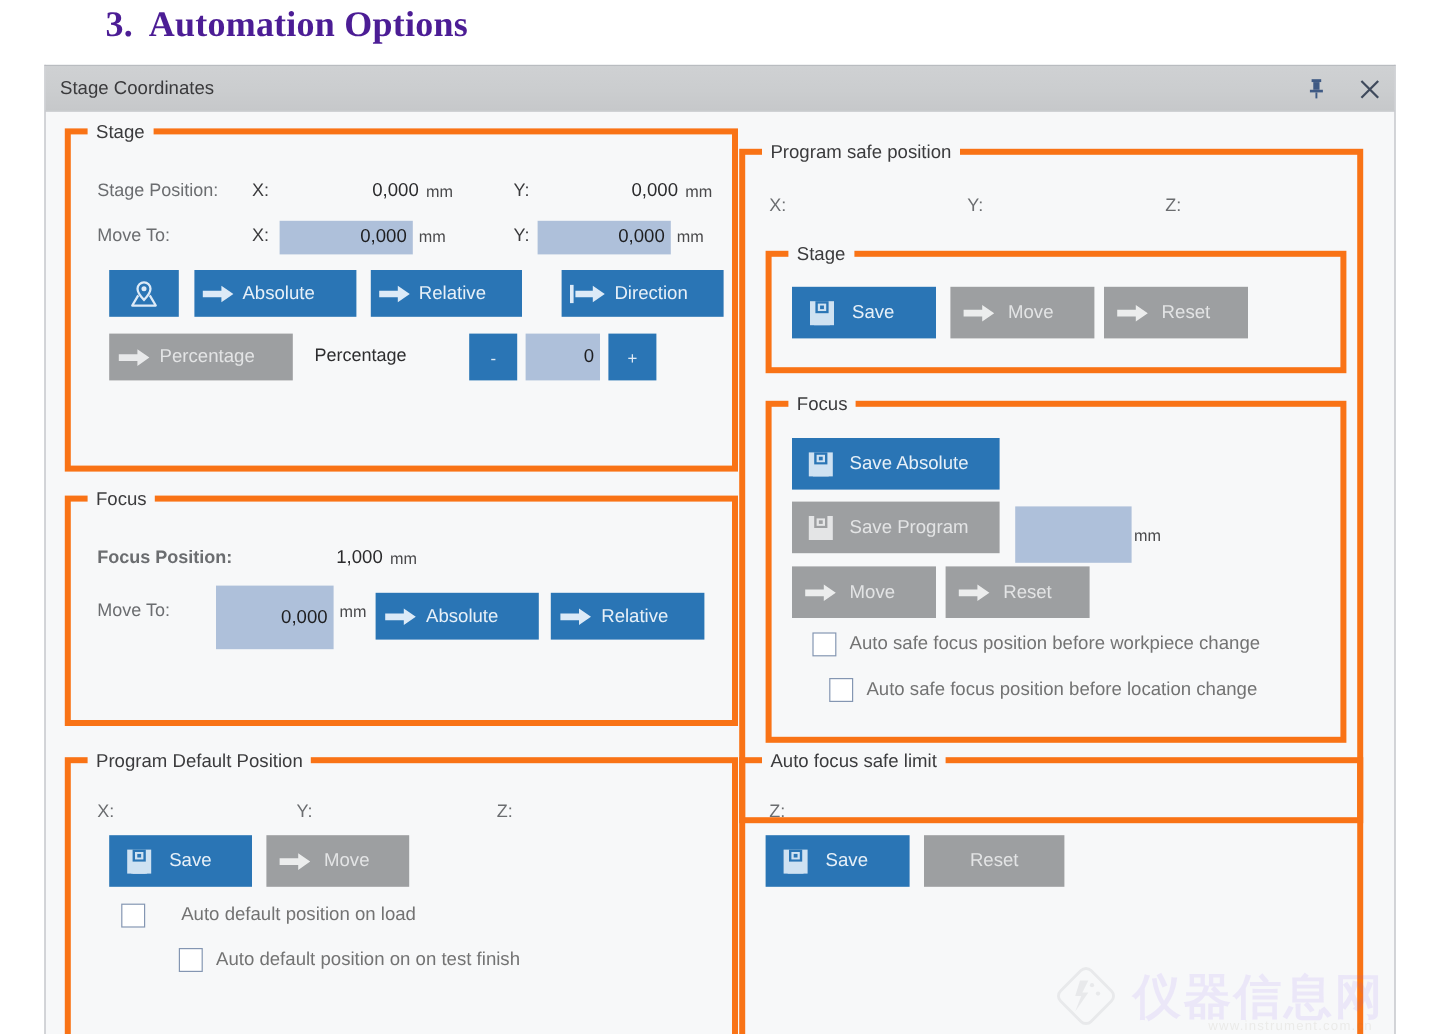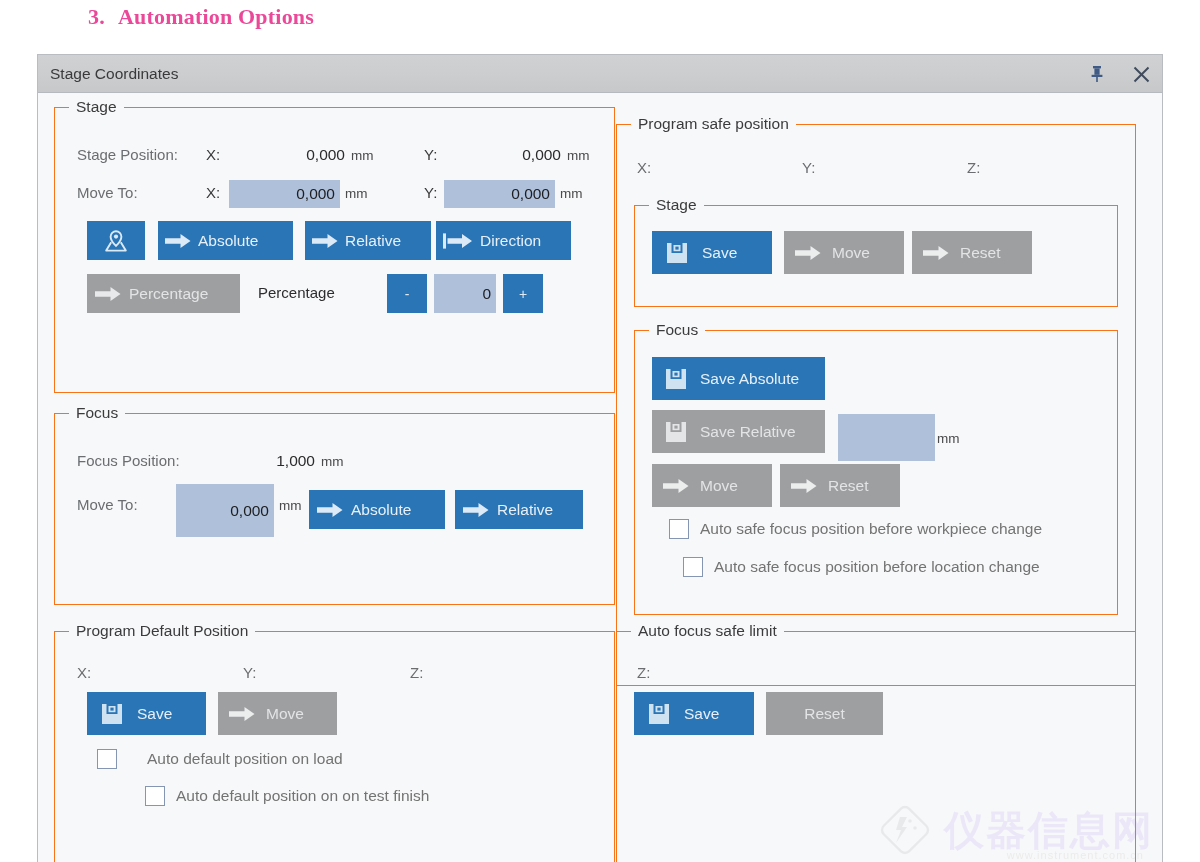--- a/index.html
+++ b/index.html
@@ -11,22 +11,22 @@
     overflow: hidden;
   }
   #root { position: relative; width: 1200px; height: 862px; }
 
   
   .doc-heading {
     position: absolute;
     left: 88px; top: 4px;
     font-family: "Liberation Serif", serif;
     font-weight: bold;
-    font-size: 22px;
-    color: #ec4899;
+    font-size: 30px;
+    color: #4c1d95;
     letter-spacing: .2px;
     white-space: nowrap;
   }
   .doc-heading .num { margin-right: 13px; }
 
   
   .window {
     position: absolute;
     left: 37px; top: 54px;
     width: 1126px; height: 808px;
@@ -50,21 +50,21 @@
   .titlebar .tb-actions {
     position: absolute; right: 10px; top: 0; height: 38px;
     display: flex; align-items: center; gap: 22px;
   }
   .tb-btn { width: 22px; height: 22px; display: flex; align-items: center; justify-content: center; cursor: pointer; }
   .tb-btn svg { display: block; }
 
   .client { position: relative; height: 770px; padding: 0; }
 
   
-  .gb { position: absolute; border: 1px solid #f97316; background: transparent; }
+  .gb { position: absolute; border: 5px solid #f97316; background: transparent; }
   .gb > .gb-label {
     position: absolute; top: -10px; left: 14px;
     background: #f7f8f9;
     padding: 0 7px;
     font-size: 15.5px;
     color: #3b3b3d;
     white-space: nowrap;
   }
   .gb.sub > .gb-label { background: #f7f8f9; }
 
@@ -202,21 +202,21 @@
 
         <button class="btn blue" style="left:250px; top:113px; width:126px; height:39px;">
           <span class="ic" style="width:40px;">
             <svg width="28" height="18" viewBox="0 0 28 18">
               <path d="M1 6.2h15.5V2.1L26.5 9l-10 6.9v-4.1H1z" fill="#dceaf7"></path>
             </svg>
           </span>
           <span class="tx">Relative</span>
         </button>
 
-        <button class="btn blue" style="left:381px; top:113px; width:135px; height:39px;">
+        <button class="btn blue" style="left:409px; top:113px; width:135px; height:39px;">
           <span class="ic" style="width:44px;">
             <svg width="32" height="18" viewBox="0 0 32 18">
               <rect x="1" y="1.4" width="3" height="15.2" fill="#dceaf7"></rect>
               <path d="M5.5 6.2h14.5V2.1L30 9l-10 6.9v-4.1H5.5z" fill="#dceaf7"></path>
             </svg>
           </span>
           <span class="tx">Direction</span>
         </button>
 
         <button class="btn grey" style="left:32px; top:166px; width:153px; height:39px;">
@@ -231,21 +231,21 @@
         <div class="lbl-dark" style="left:203px; top:176px;">Percentage</div>
 
         <button class="btn blue tiny" style="left:332px; top:166px; width:40px; height:39px; justify-content:center;">-</button>
         <input class="field" style="left: 379px; top: 166px; width: 62px; height: 39px;" value="0">
         <button class="btn blue tiny" style="left:448px; top:166px; width:40px; height:39px; justify-content:center;">+</button>
       </div>
 
       <div class="gb" style="left:16px; top:320px; width:561px; height:192px;">
         <div class="gb-label">Focus</div>
 
-        <div class="lbl" style="left:22px; top:38px;">Focus Position:</div>
+        <div class="lbl" style="left:22px; top:38px;font-weight:bold;">Focus Position:</div>
         <div class="val" style="left:150px; top:38px; width:110px;">1,000</div>
         <div class="unit" style="left:266px; top:40px;">mm</div>
 
         <div class="lbl" style="left:22px; top:82px;">Move To:</div>
         <input class="field" style="left: 121px; top: 70px; width: 98px; height: 53px;" value="0,000">
         <div class="unit" style="left:224px; top:84px;">mm</div>
 
         <button class="btn blue" style="left:254px; top:76px; width:136px; height:39px;">
           <span class="ic" style="width:42px;">
             <svg width="28" height="18" viewBox="0 0 28 18">
@@ -366,21 +366,21 @@
           <button class="btn grey" style="left:17px; top:79px; width:173px; height:43px;">
             <span class="ic" style="width:48px;">
               <svg width="26" height="26" viewBox="0 0 26 26">
                 <rect x="3" y="3" width="20" height="20" fill="#e4e5e6"></rect>
                 <rect x="7.5" y="3" width="11" height="10" fill="#9d9fa1"></rect>
                 <rect x="9.5" y="5" width="7" height="6.2" fill="#e4e5e6"></rect>
                 <rect x="11.4" y="6.6" width="3.2" height="3" fill="#9d9fa1"></rect>
                 <rect x="6.4" y="15" width="13.2" height="8" fill="#e4e5e6"></rect>
               </svg>
             </span>
-            <span class="tx">Save Relative</span>
+            <span class="tx">Save Program</span>
           </button>
 
           <input class="field empty" style="left: 203px; top: 83px; width: 97px; height: 47px;" value="">
           <div class="unit" style="left:302px; top:100px;">mm</div>
 
           <button class="btn grey" style="left:17px; top:133px; width:120px; height:43px;">
             <span class="ic" style="width:48px;">
               <svg width="28" height="18" viewBox="0 0 28 18">
                 <path d="M1 6.2h15.5V2.1L26.5 9l-10 6.9v-4.1H1z" fill="#eceded"></path>
               </svg>

